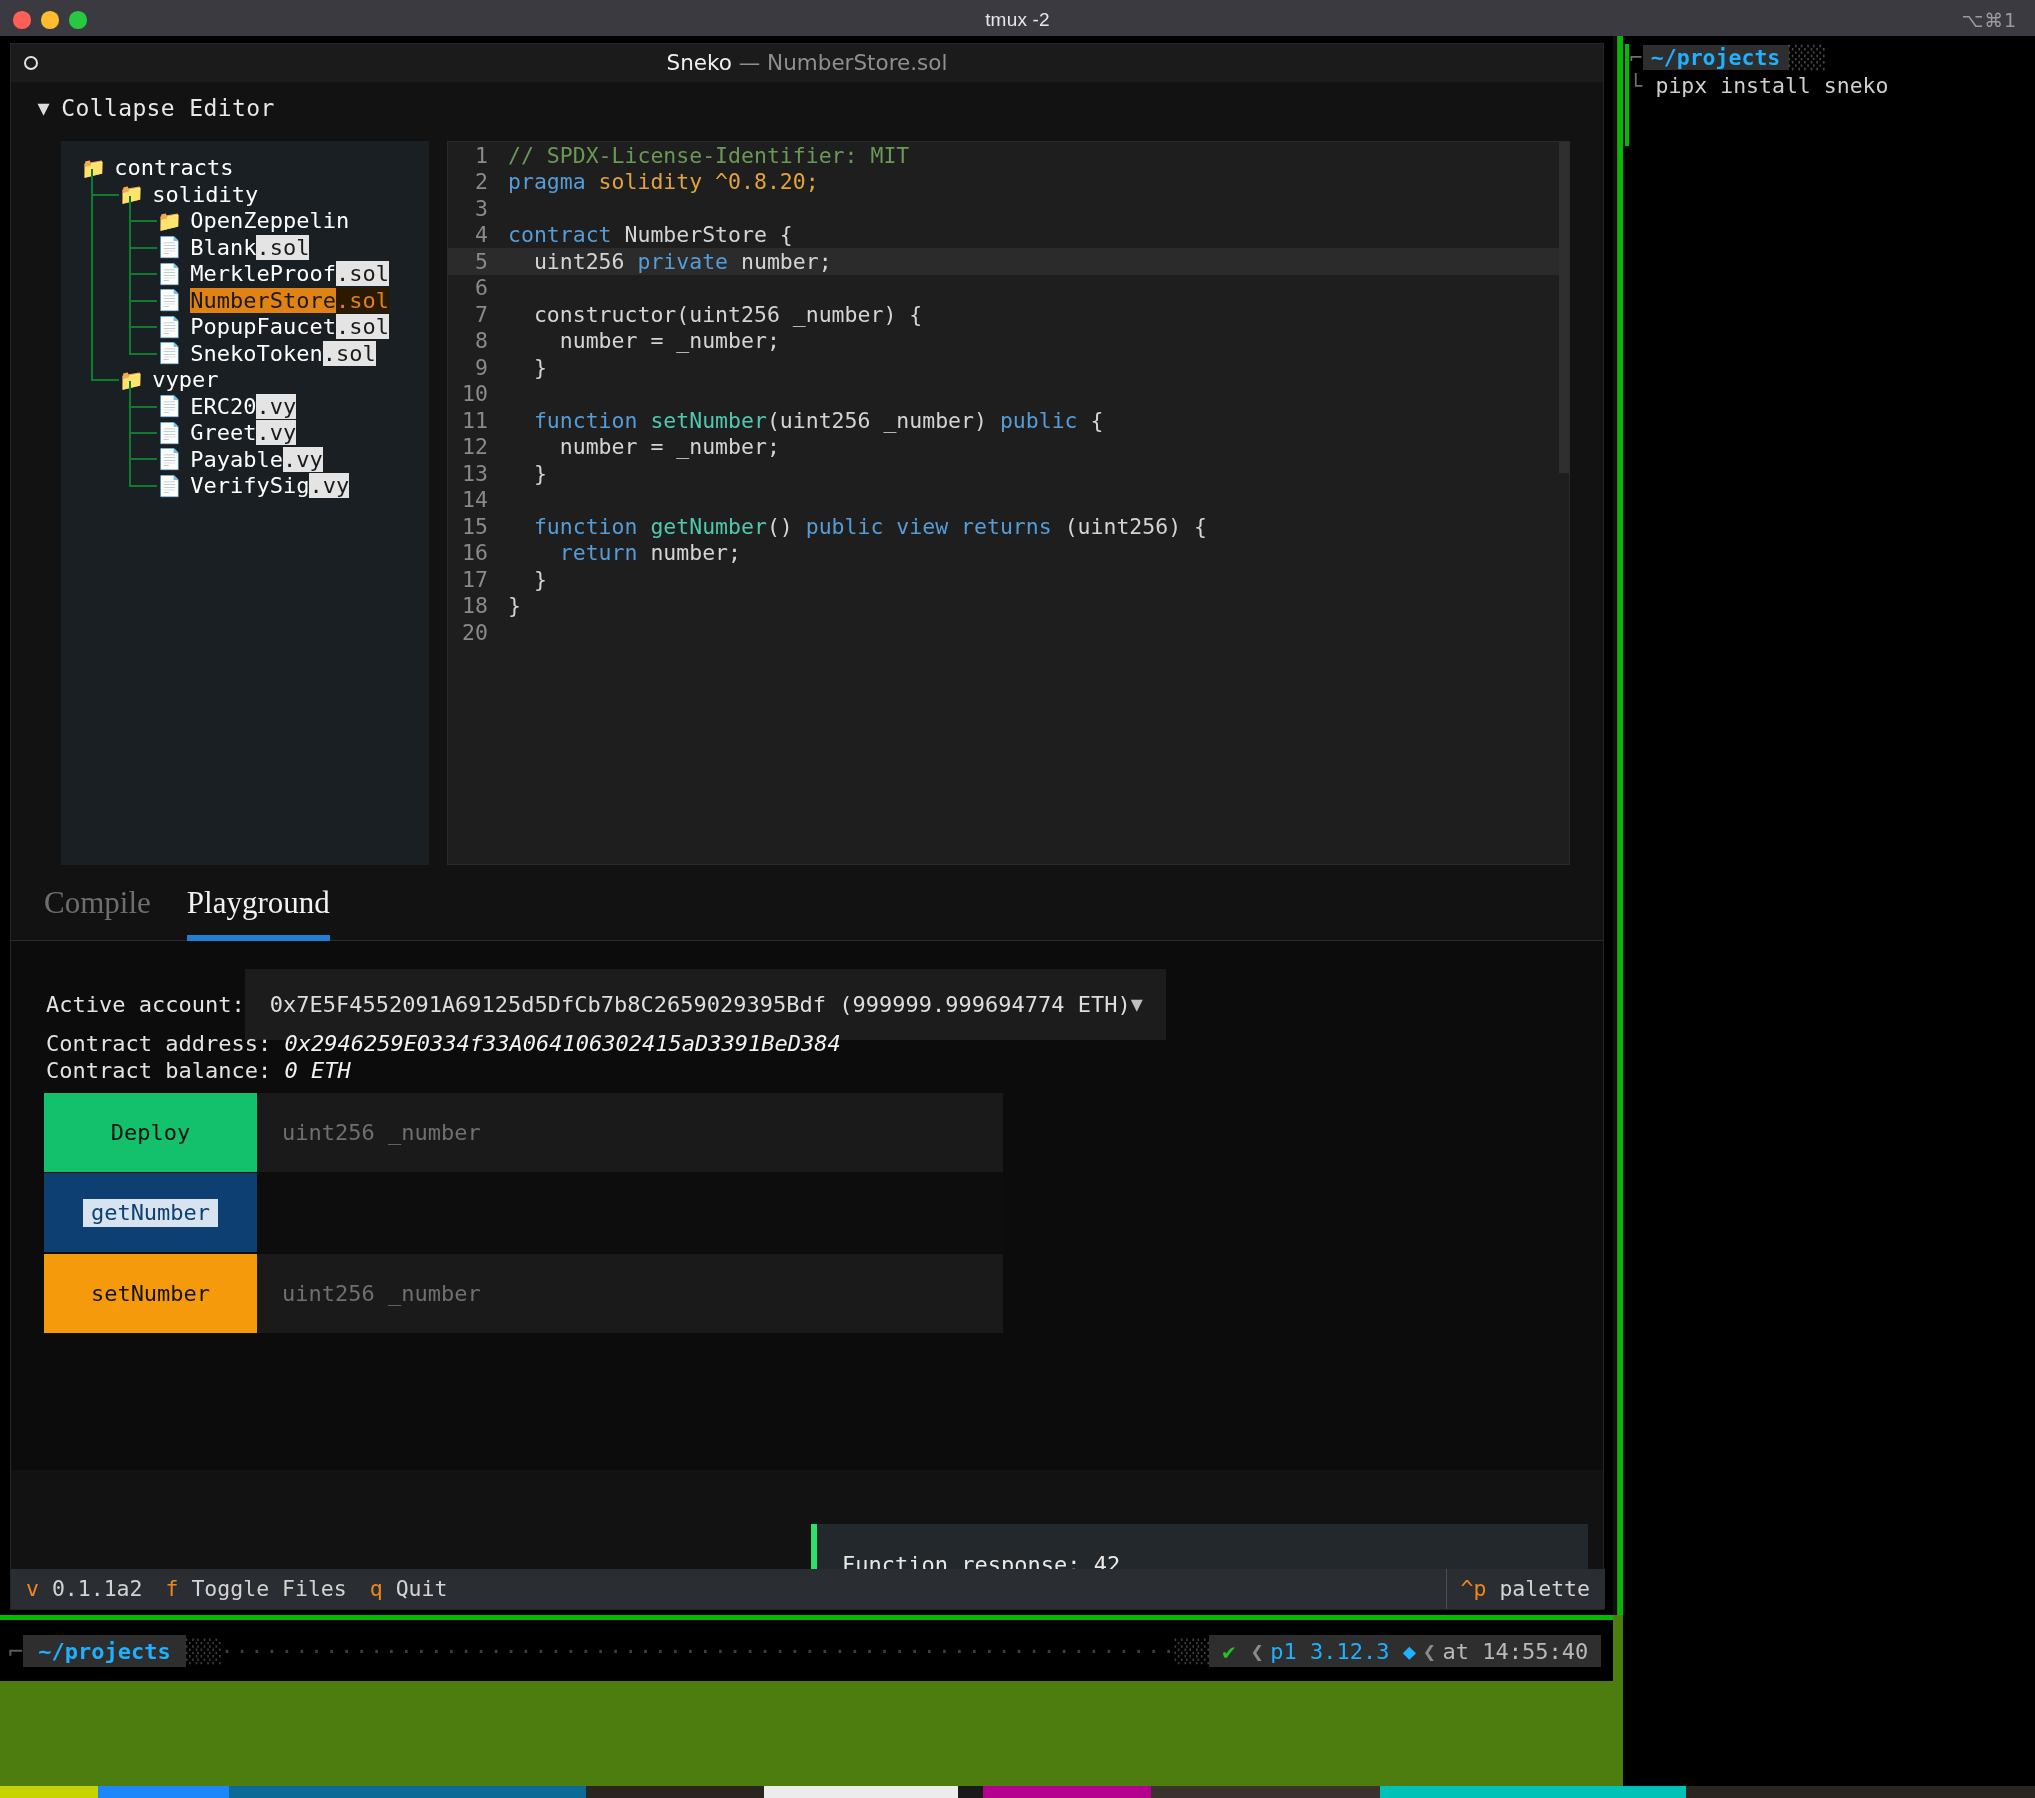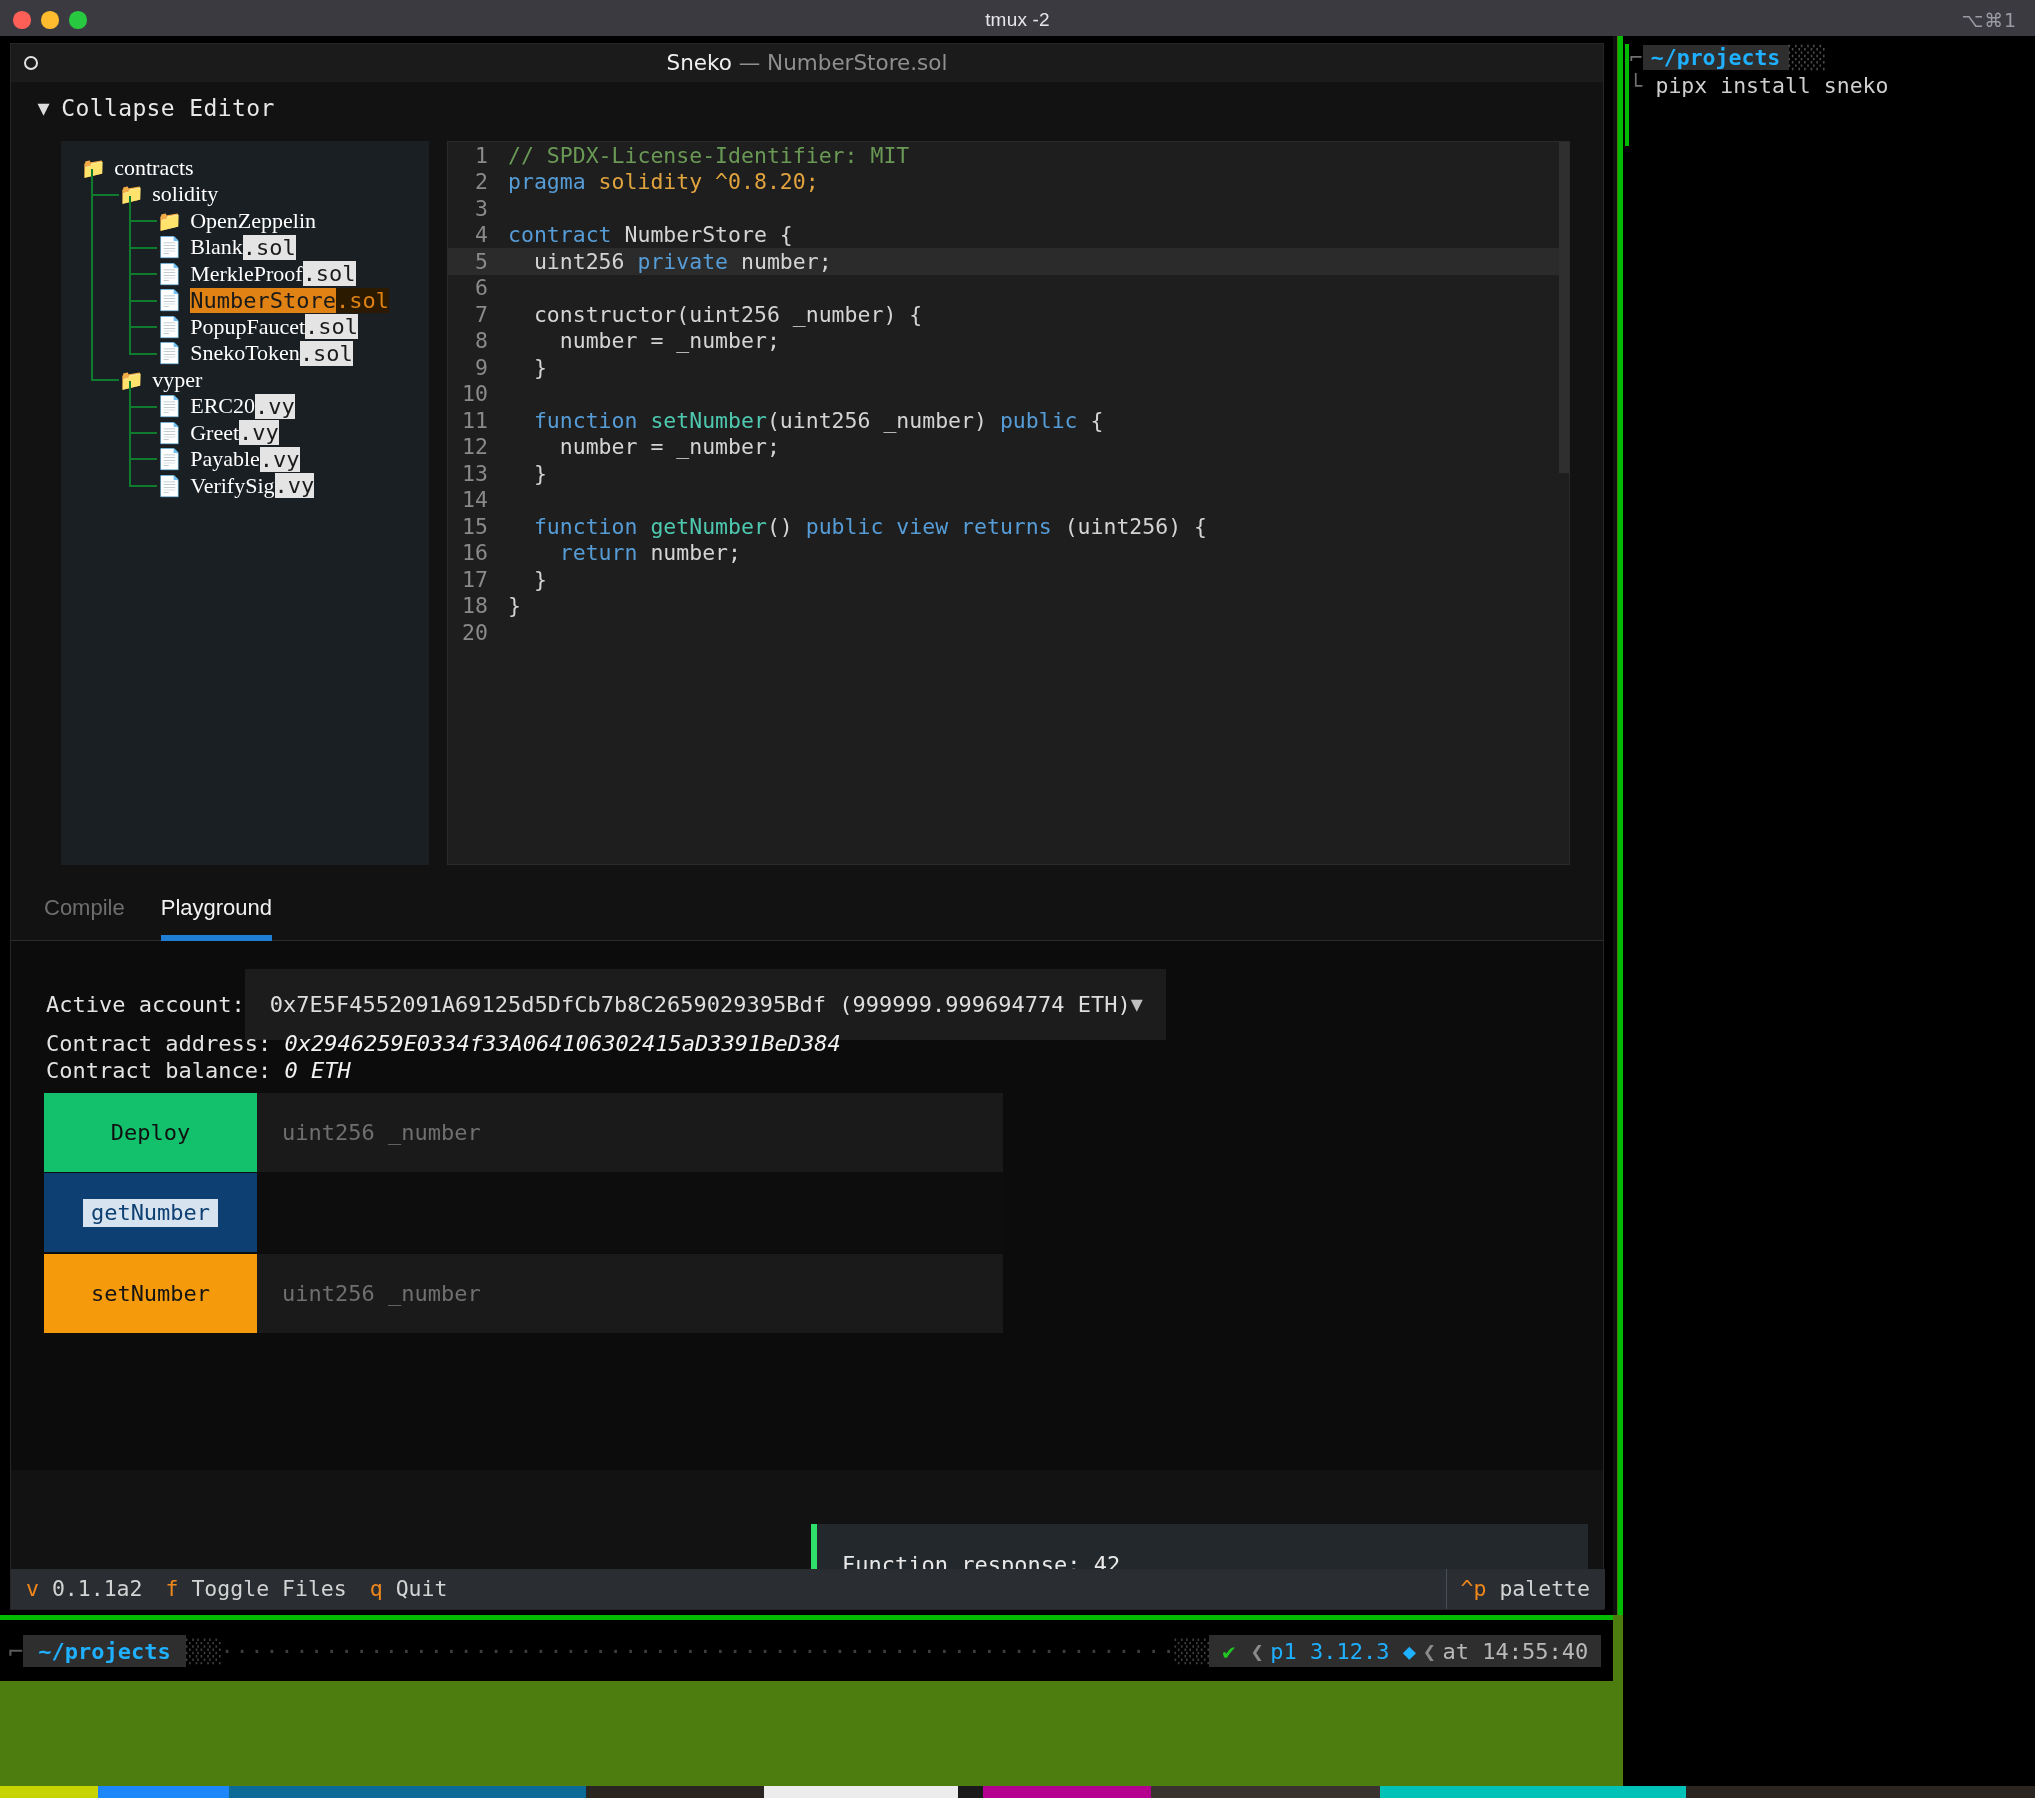--- a/index.html
+++ b/index.html
@@ -112,21 +112,21 @@
   #tree {
     position: absolute; left: 50px; top: 6.6px; width: 368px; height: 724px;
     background: #1a1f24;
   }
   #tree-inner { padding: 13.2px 0 0 0; position: relative; }
   .tnode {
     display: flex; align-items: center; height: 26.5px; white-space: pre;
     font-size: 22px; font-family: "DejaVu Sans Mono", monospace;
     position: relative;
   }
-  .tname { color: #ffffff; font-family: Liberation Serif, serif; }
+  .tname { color: #ffffff; }
   .text-hl { background: #e4e4e4; color: #1a1a1a; }
   .sel-name { background: #e08214; color: #1a1a1a; }
   .sel-ext  { background: #2b1a00; color: #e08214; }
   .ficon { margin-right: 8.3px; font-size: 20px; }
   
   .guide {
     position: absolute; background: #0f7b2e;
   }
 
   #code {
@@ -156,21 +156,21 @@
     display: block; width: 10px; height: 331px; background: #2f2f2f;
   }
 
   
   #tabs-wrap { position: relative; background: #121212; }
   #tabs {
     display: flex; align-items: flex-end; height: 64px;
     padding-left: 33px; gap: 36px;
   }
   .tab {
-    font-size: 22px; font-family: Liberation Sans, sans-serif;
+    font-size: 31px; font-family: Liberation Serif, serif;
     padding-bottom: 13.2px; position: relative;
   }
   .tab.inactive { color: #6e6e6e; }
   .tab.active { color: #f2f2f2; }
   .tab.active::after {
     content: ""; position: absolute; left: 0; right: 0; bottom: -6.6px;
     height: 5.8px; background: #1f7fd4;
   }
   #tab-rule {
     height: 1.7px; background: #2c2c2c; margin: 5px 0 0 0;

